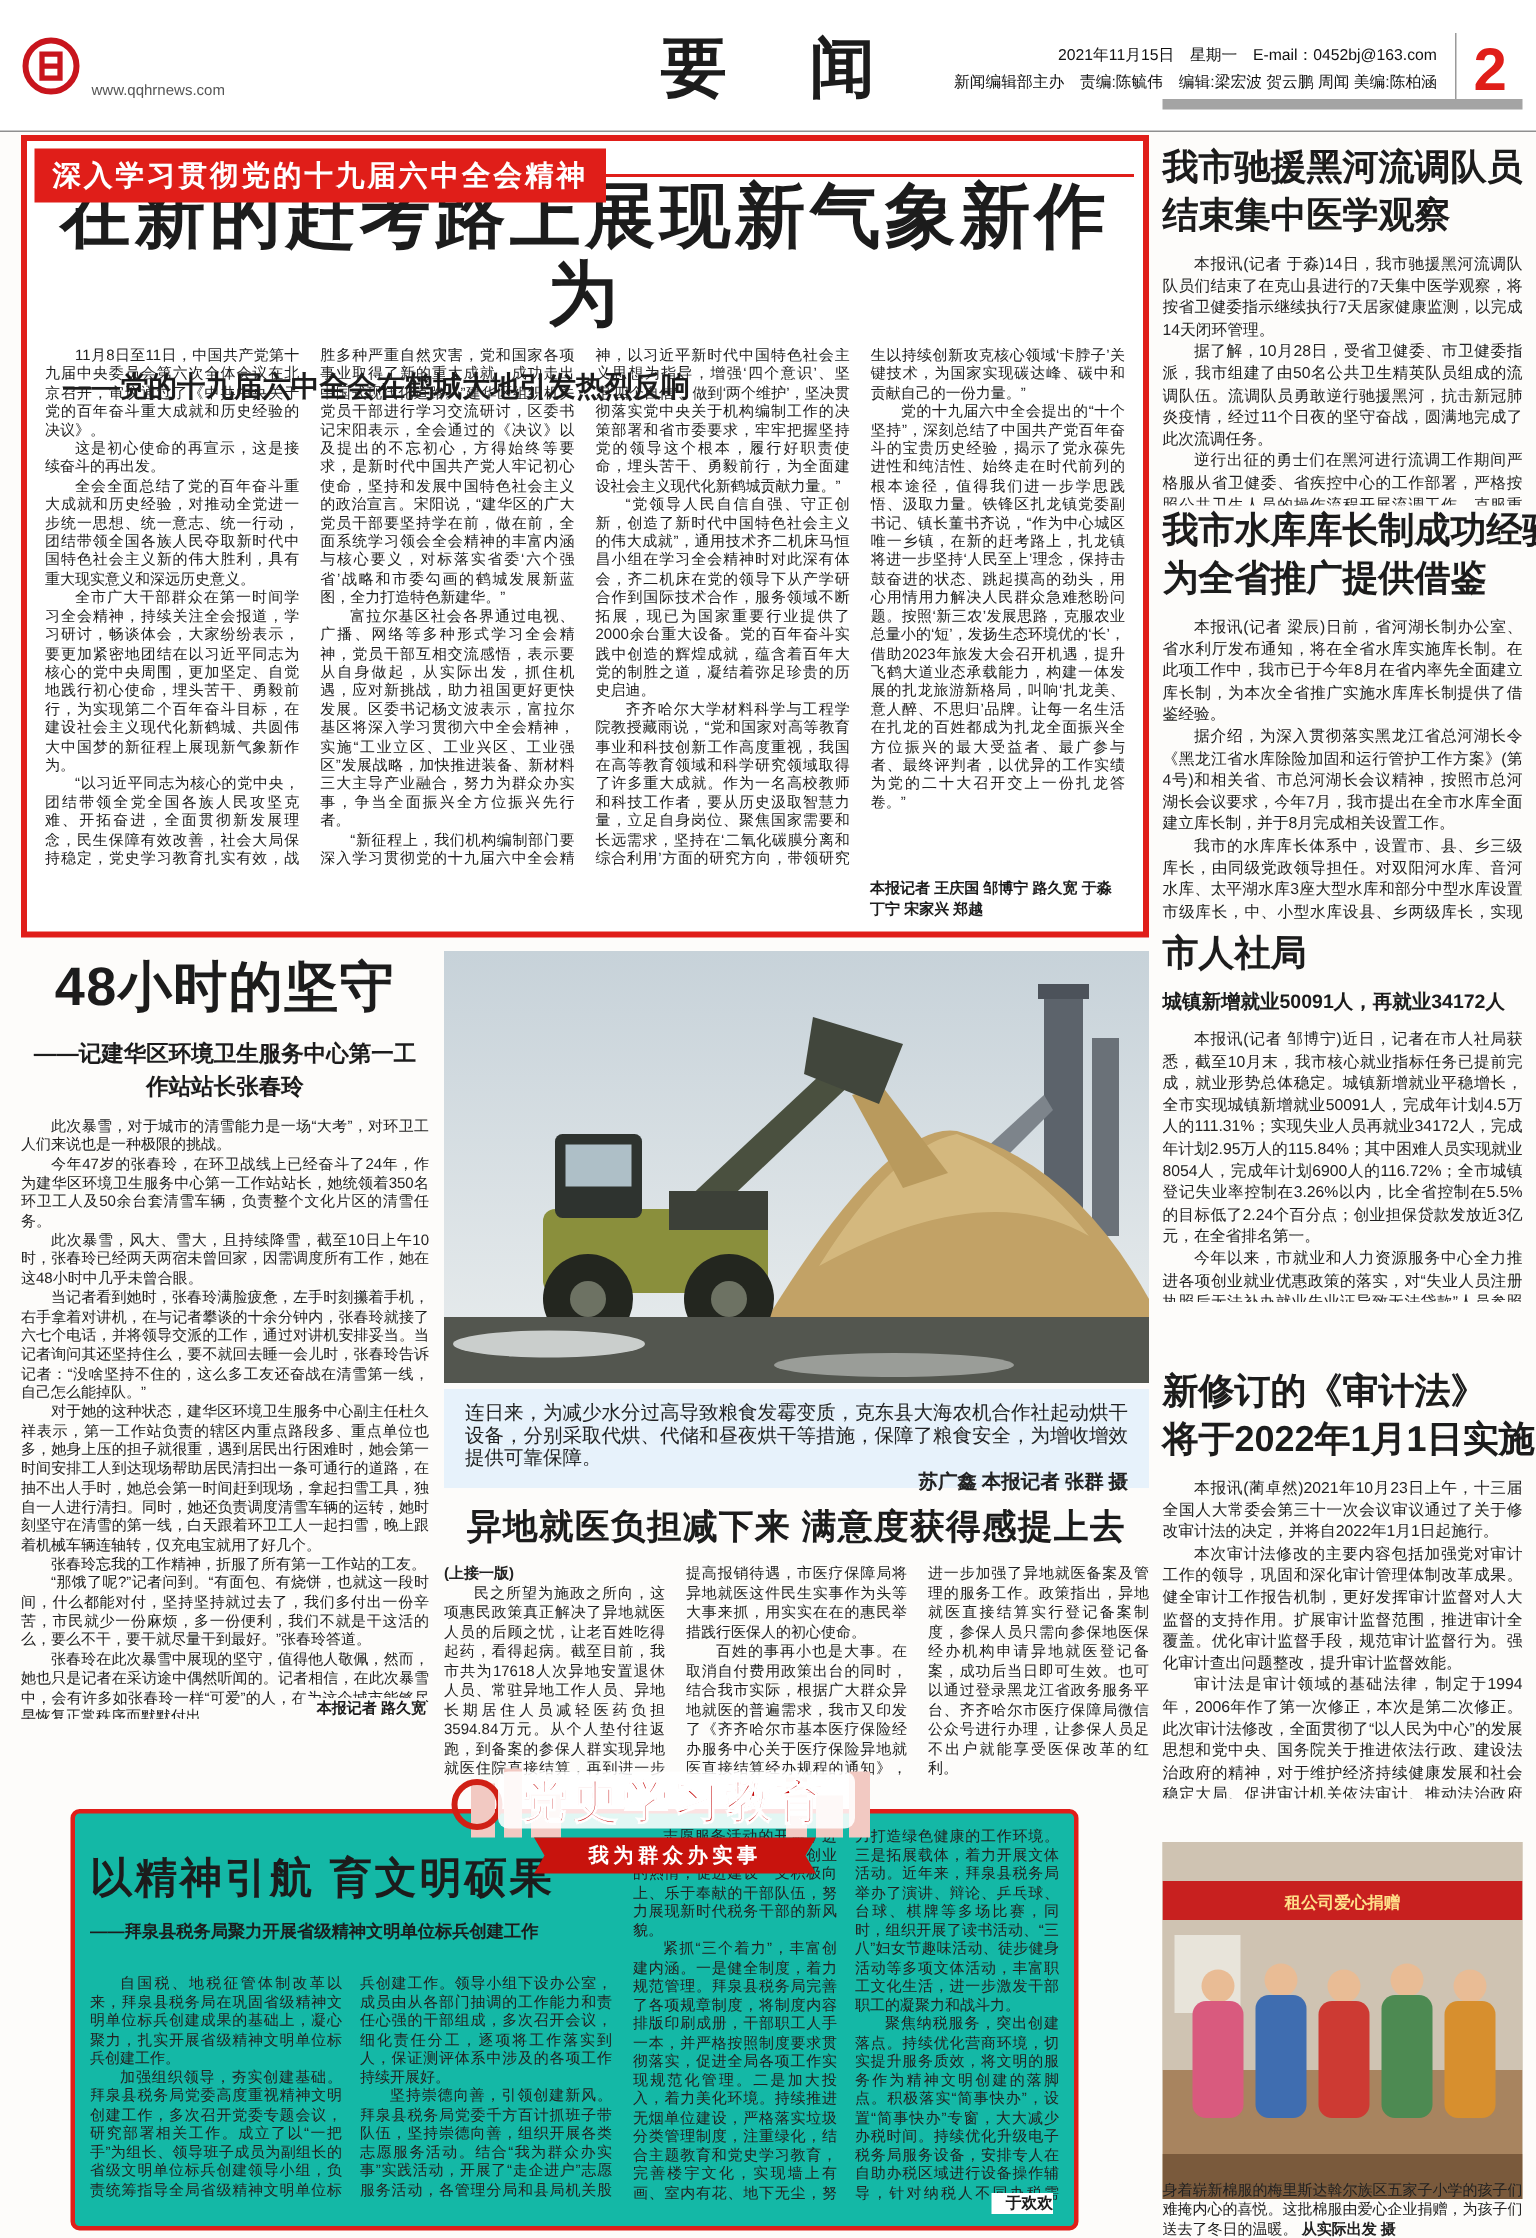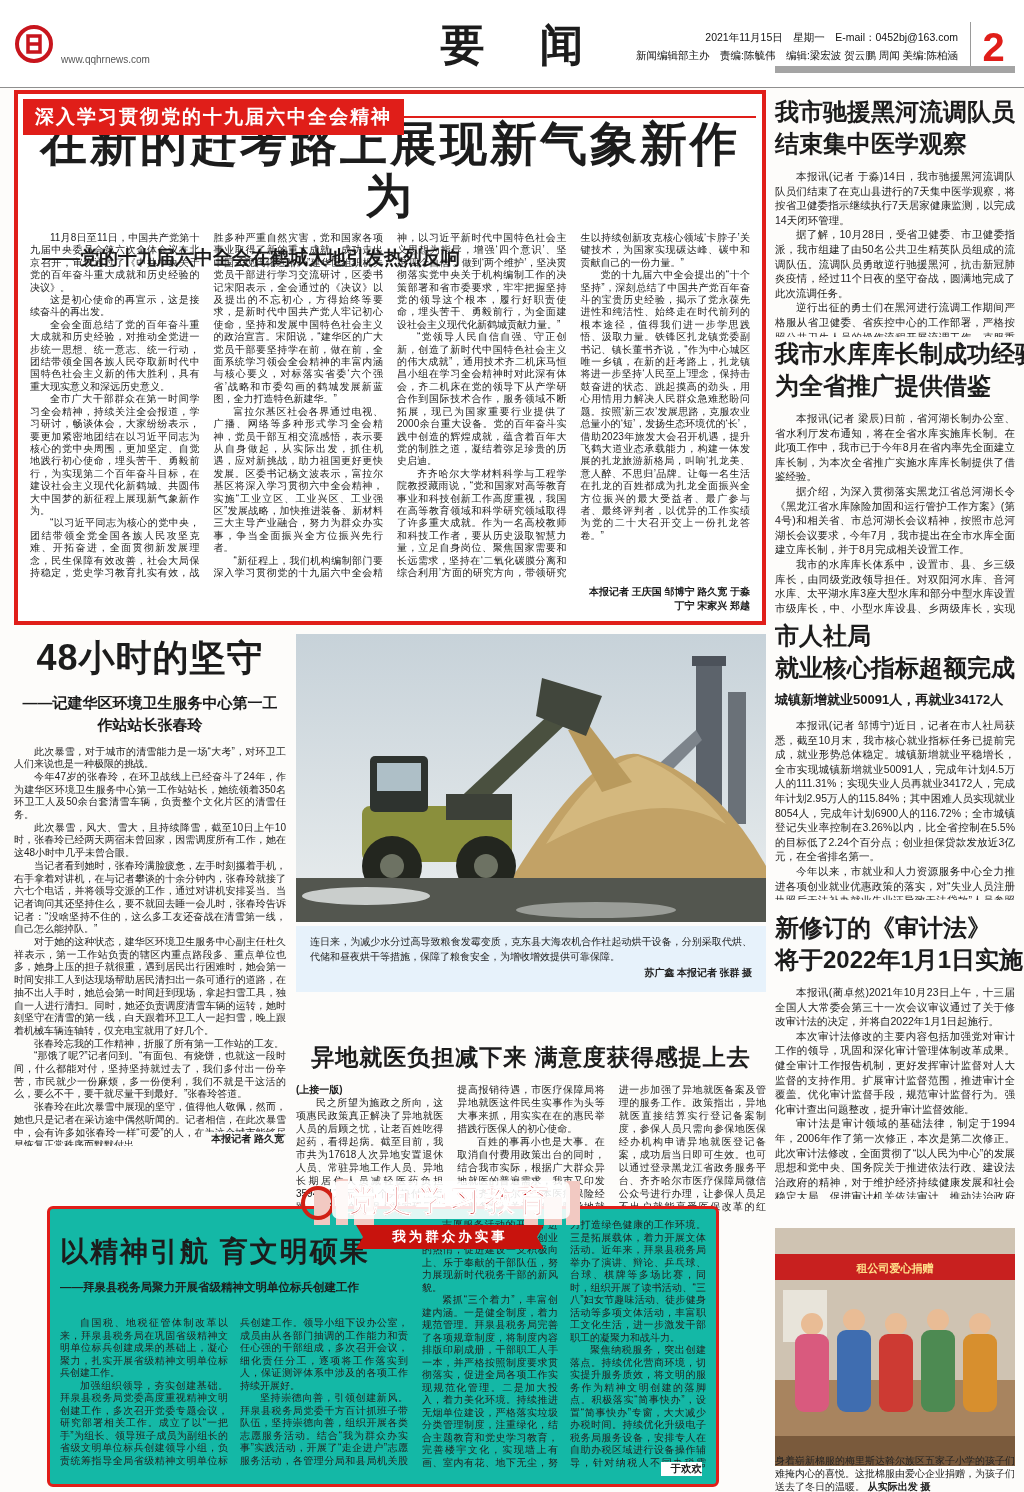--- a/index.html
+++ b/index.html
@@ -18,21 +18,21 @@
   .gray-bar{position:absolute;left:775px;top:66px;width:240px;height:7px;background:#a4a4a4;}
 
   
   .lead-box{position:absolute;left:14px;top:90px;width:752px;height:535px;border:4px solid var(--red);background:#fff;}
   .kicker{position:absolute;left:5px;top:5px;background:var(--red);color:#fff;font-size:19px;font-weight:700;letter-spacing:2px;padding:5px 12px;z-index:2;}
   .kicker-line{position:absolute;left:352px;right:6px;top:22px;height:2px;background:var(--red);}
   .lead-headline{padding-top:24px;text-align:center;font-size:47px;font-weight:900;letter-spacing:3px;line-height:1.1;}
   .lead-subhead{text-align:left;font-size:19px;font-weight:700;margin-top:24px;padding-left:24px;}
   .lead-body{position:absolute;left:12px;right:12px;top:138px;bottom:8px;column-count:4;column-gap:14px;font-size:10px;line-height:12.4px;text-align:justify;overflow:hidden;color:#222;}
   .para{text-indent:2em;}
-  .lead-byline{position:absolute;right:12px;bottom:8px;font-size:10px;font-weight:700;background:#fff;padding:2px 0 0 10px;max-width:180px;text-align:right;}
+  .lead-byline{position:absolute;right:12px;bottom:8px;font-size:10px;font-weight:700;background:#fff;padding:2px 0 0 10px;max-width:180px;text-align:left;}
 
   
   .sb{position:absolute;left:775px;width:240px;}
   .sb-title{font-size:24px;font-weight:900;line-height:32px;}
   .sb-title span{display:block;white-space:nowrap;}
   .sb-subhead{font-size:13px;font-weight:700;margin-top:7px;}
   .sb-body{margin-top:9px;font-size:10.5px;line-height:14.6px;text-align:justify;overflow:hidden;color:#222;}
   #sbA{top:96px;}  #sbA .sb-body{height:168px;}
   #sbB{top:338px;} #sbB .sb-body{height:203px;}
   #sbC{top:620px;} #sbC .sb-body{height:182px;}
@@ -40,25 +40,25 @@
 
   
   .feature{position:absolute;left:14px;top:634px;width:272px;}
   .feature-title{font-size:36px;font-weight:900;text-align:center;letter-spacing:1px;}
   .feature-sub{font-size:15px;font-weight:700;margin-top:9px;padding:0 3px;text-align:center;line-height:1.45;}
   .feature-body{position:relative;margin-top:10px;font-size:10px;line-height:12.7px;text-align:justify;height:400px;overflow:hidden;color:#222;}
   .feature-byline{position:absolute;right:2px;bottom:0;font-weight:700;background:#fdfcfa;padding-left:10px;}
 
   
   .photo-grain{position:absolute;left:296px;top:634px;width:470px;height:288px;background:#cbd5db;}
-  .photo-caption{position:absolute;left:296px;top:926px;width:470px;height:66px;background:#e7f2fb;padding:8px 14px 6px;font-family:"Liberation Serif",serif;font-size:10px;line-height:15px;text-align:justify;color:#222;}
+  .photo-caption{position:absolute;left:296px;top:926px;width:470px;height:66px;background:#e7f2fb;padding:8px 14px 6px;font-family:"Liberation Serif",serif;font-size:13px;line-height:15px;text-align:justify;color:#222;}
   .caption-credit{text-align:right;font-weight:700;margin-top:1px;}
 
   
-  .medical{position:absolute;left:296px;top:1042px;width:470px;}
+  .medical{position:absolute;left:296px;top:1002px;width:470px;}
   .medical-title{font-size:23px;font-weight:900;text-align:center;letter-spacing:1px;white-space:nowrap;}
   .medical-body{margin-top:10px;column-count:3;column-gap:14px;font-size:10px;line-height:13px;text-align:justify;height:146px;overflow:hidden;color:#222;}
   .no-indent{text-indent:0;font-weight:700;}
 
   
   .bottom-box{position:absolute;left:14px;top:1206px;width:672px;height:281px;border:3px solid var(--red);border-radius:6px;background:#14b8a6;margin-left:33px;}
   .banner{position:absolute;left:248px;top:-36px;width:304px;height:84px;z-index:3;}
   .bottom-inner{position:absolute;left:10px;right:10px;top:8px;bottom:8px;display:flex;gap:14px;}
   .b-left{width:348px;}
   .b-head{height:100px;padding-top:16px;}
@@ -138,21 +138,20 @@
     <div class="sb-body">
         <p class="para">本报讯(记者 梁辰)日前，省河湖长制办公室、省水利厅发布通知，将在全省水库实施库长制。在此项工作中，我市已于今年8月在省内率先全面建立库长制，为本次全省推广实施水库库长制提供了借鉴经验。</p>
         <p class="para">据介绍，为深入贯彻落实黑龙江省总河湖长令《黑龙江省水库除险加固和运行管护工作方案》(第4号)和相关省、市总河湖长会议精神，按照市总河湖长会议要求，今年7月，我市提出在全市水库全面建立库长制，并于8月完成相关设置工作。</p>
         <p class="para">我市的水库库长体系中，设置市、县、乡三级库长，由同级党政领导担任。对双阳河水库、音河水库、太平湖水库3座大型水库和部分中型水库设置市级库长，中、小型水库设县、乡两级库长，实现了全市102座水库的全覆盖。在日常工作中，水库库长需履行库区生态环境保护督导责任、水库运行管护督导责任和水库防汛督导责任。</p>
       </div>
   </div>
 
   <div class="sb" id="sbC">
     <h2 class="sb-title">
       <span>市人社局</span>
-      <span>就业核心指标超额完成</span>
     </h2>
     <div class="sb-subhead">城镇新增就业50091人，再就业34172人</div>
     <div class="sb-body">
         <p class="para">本报讯(记者 邹博宁)近日，记者在市人社局获悉，截至10月末，我市核心就业指标任务已提前完成，就业形势总体稳定。城镇新增就业平稳增长，全市实现城镇新增就业50091人，完成年计划4.5万人的111.31%；实现失业人员再就业34172人，完成年计划2.95万人的115.84%；其中困难人员实现就业8054人，完成年计划6900人的116.72%；全市城镇登记失业率控制在3.26%以内，比全省控制在5.5%的目标低了2.24个百分点；创业担保贷款发放近3亿元，在全省排名第一。</p>
         <p class="para">今年以来，市就业和人力资源服务中心全力推进各项创业就业优惠政策的落实，对“失业人员注册执照后无法补办就业失业证导致无法贷款”人员参照失业人员办理贷款；运用信息比对方式对符合政策的灵活就业人员直接发放补贴；通过企业吸纳、创新创业引领、基层见习岗位、企业见习“四个千人”计划，帮助4620名大学生实现就业创业。</p>
       </div>
   </div>
 
   <div class="sb" id="sbD">
     <h2 class="sb-title">

